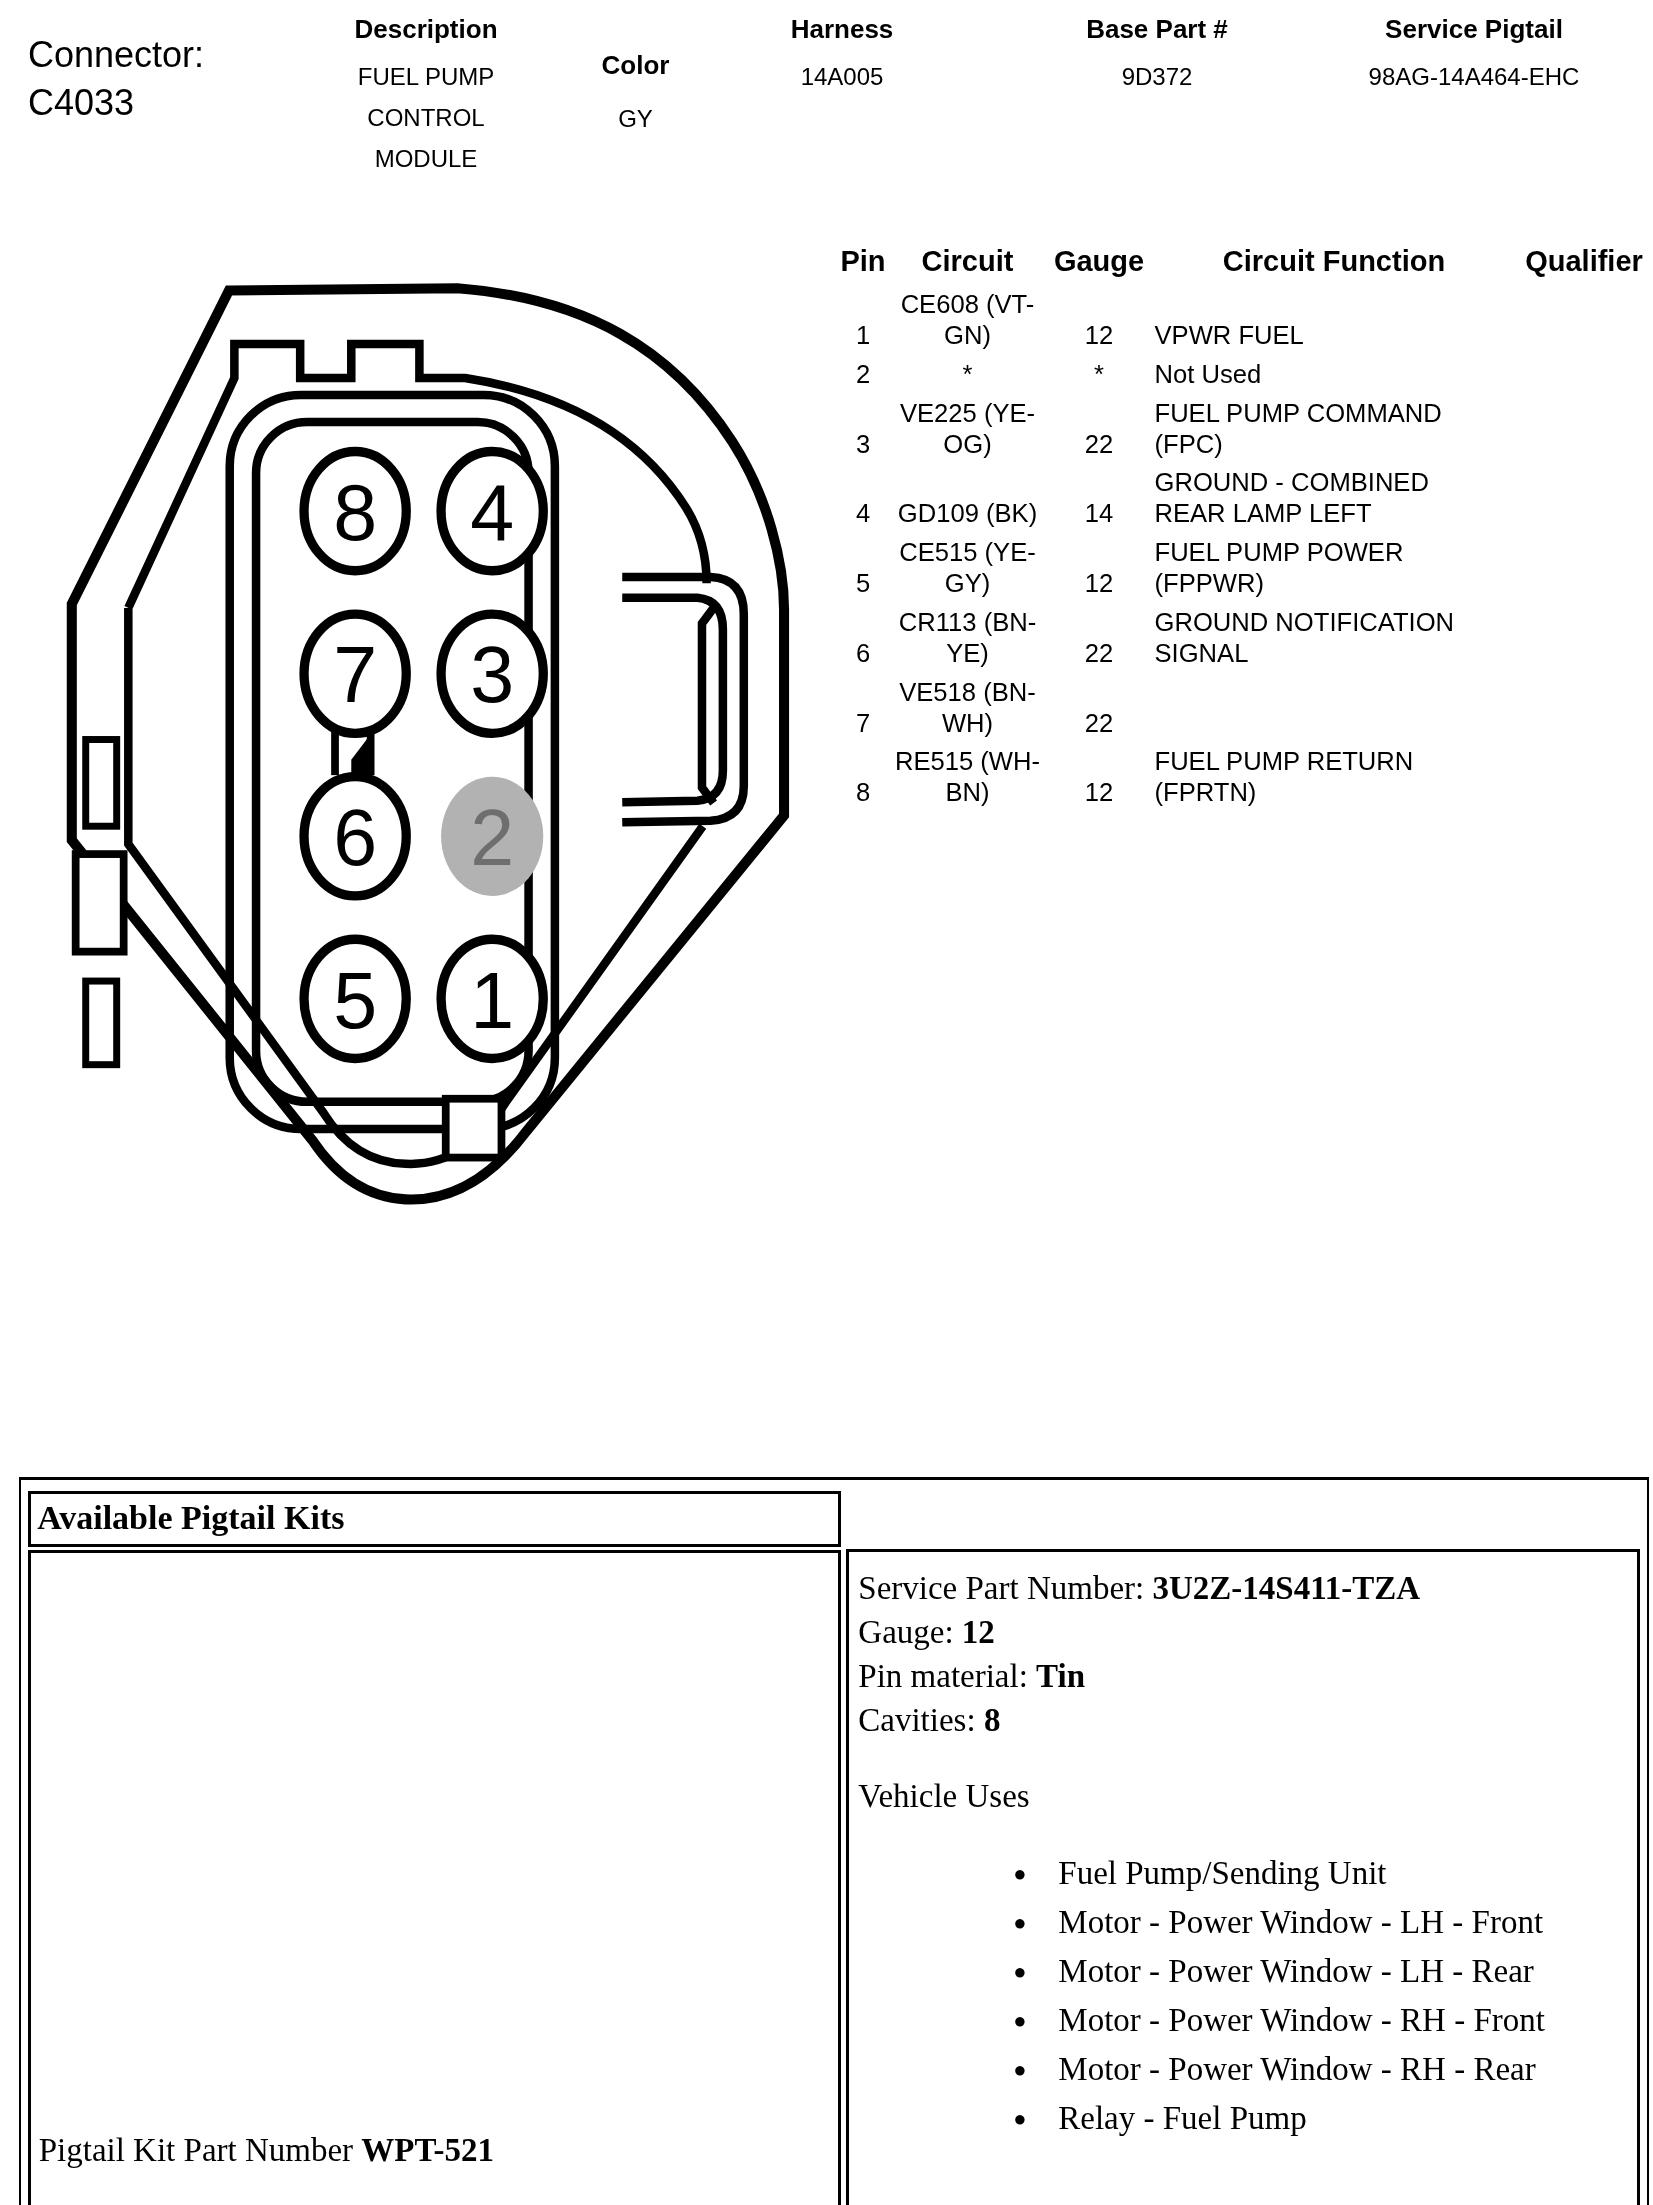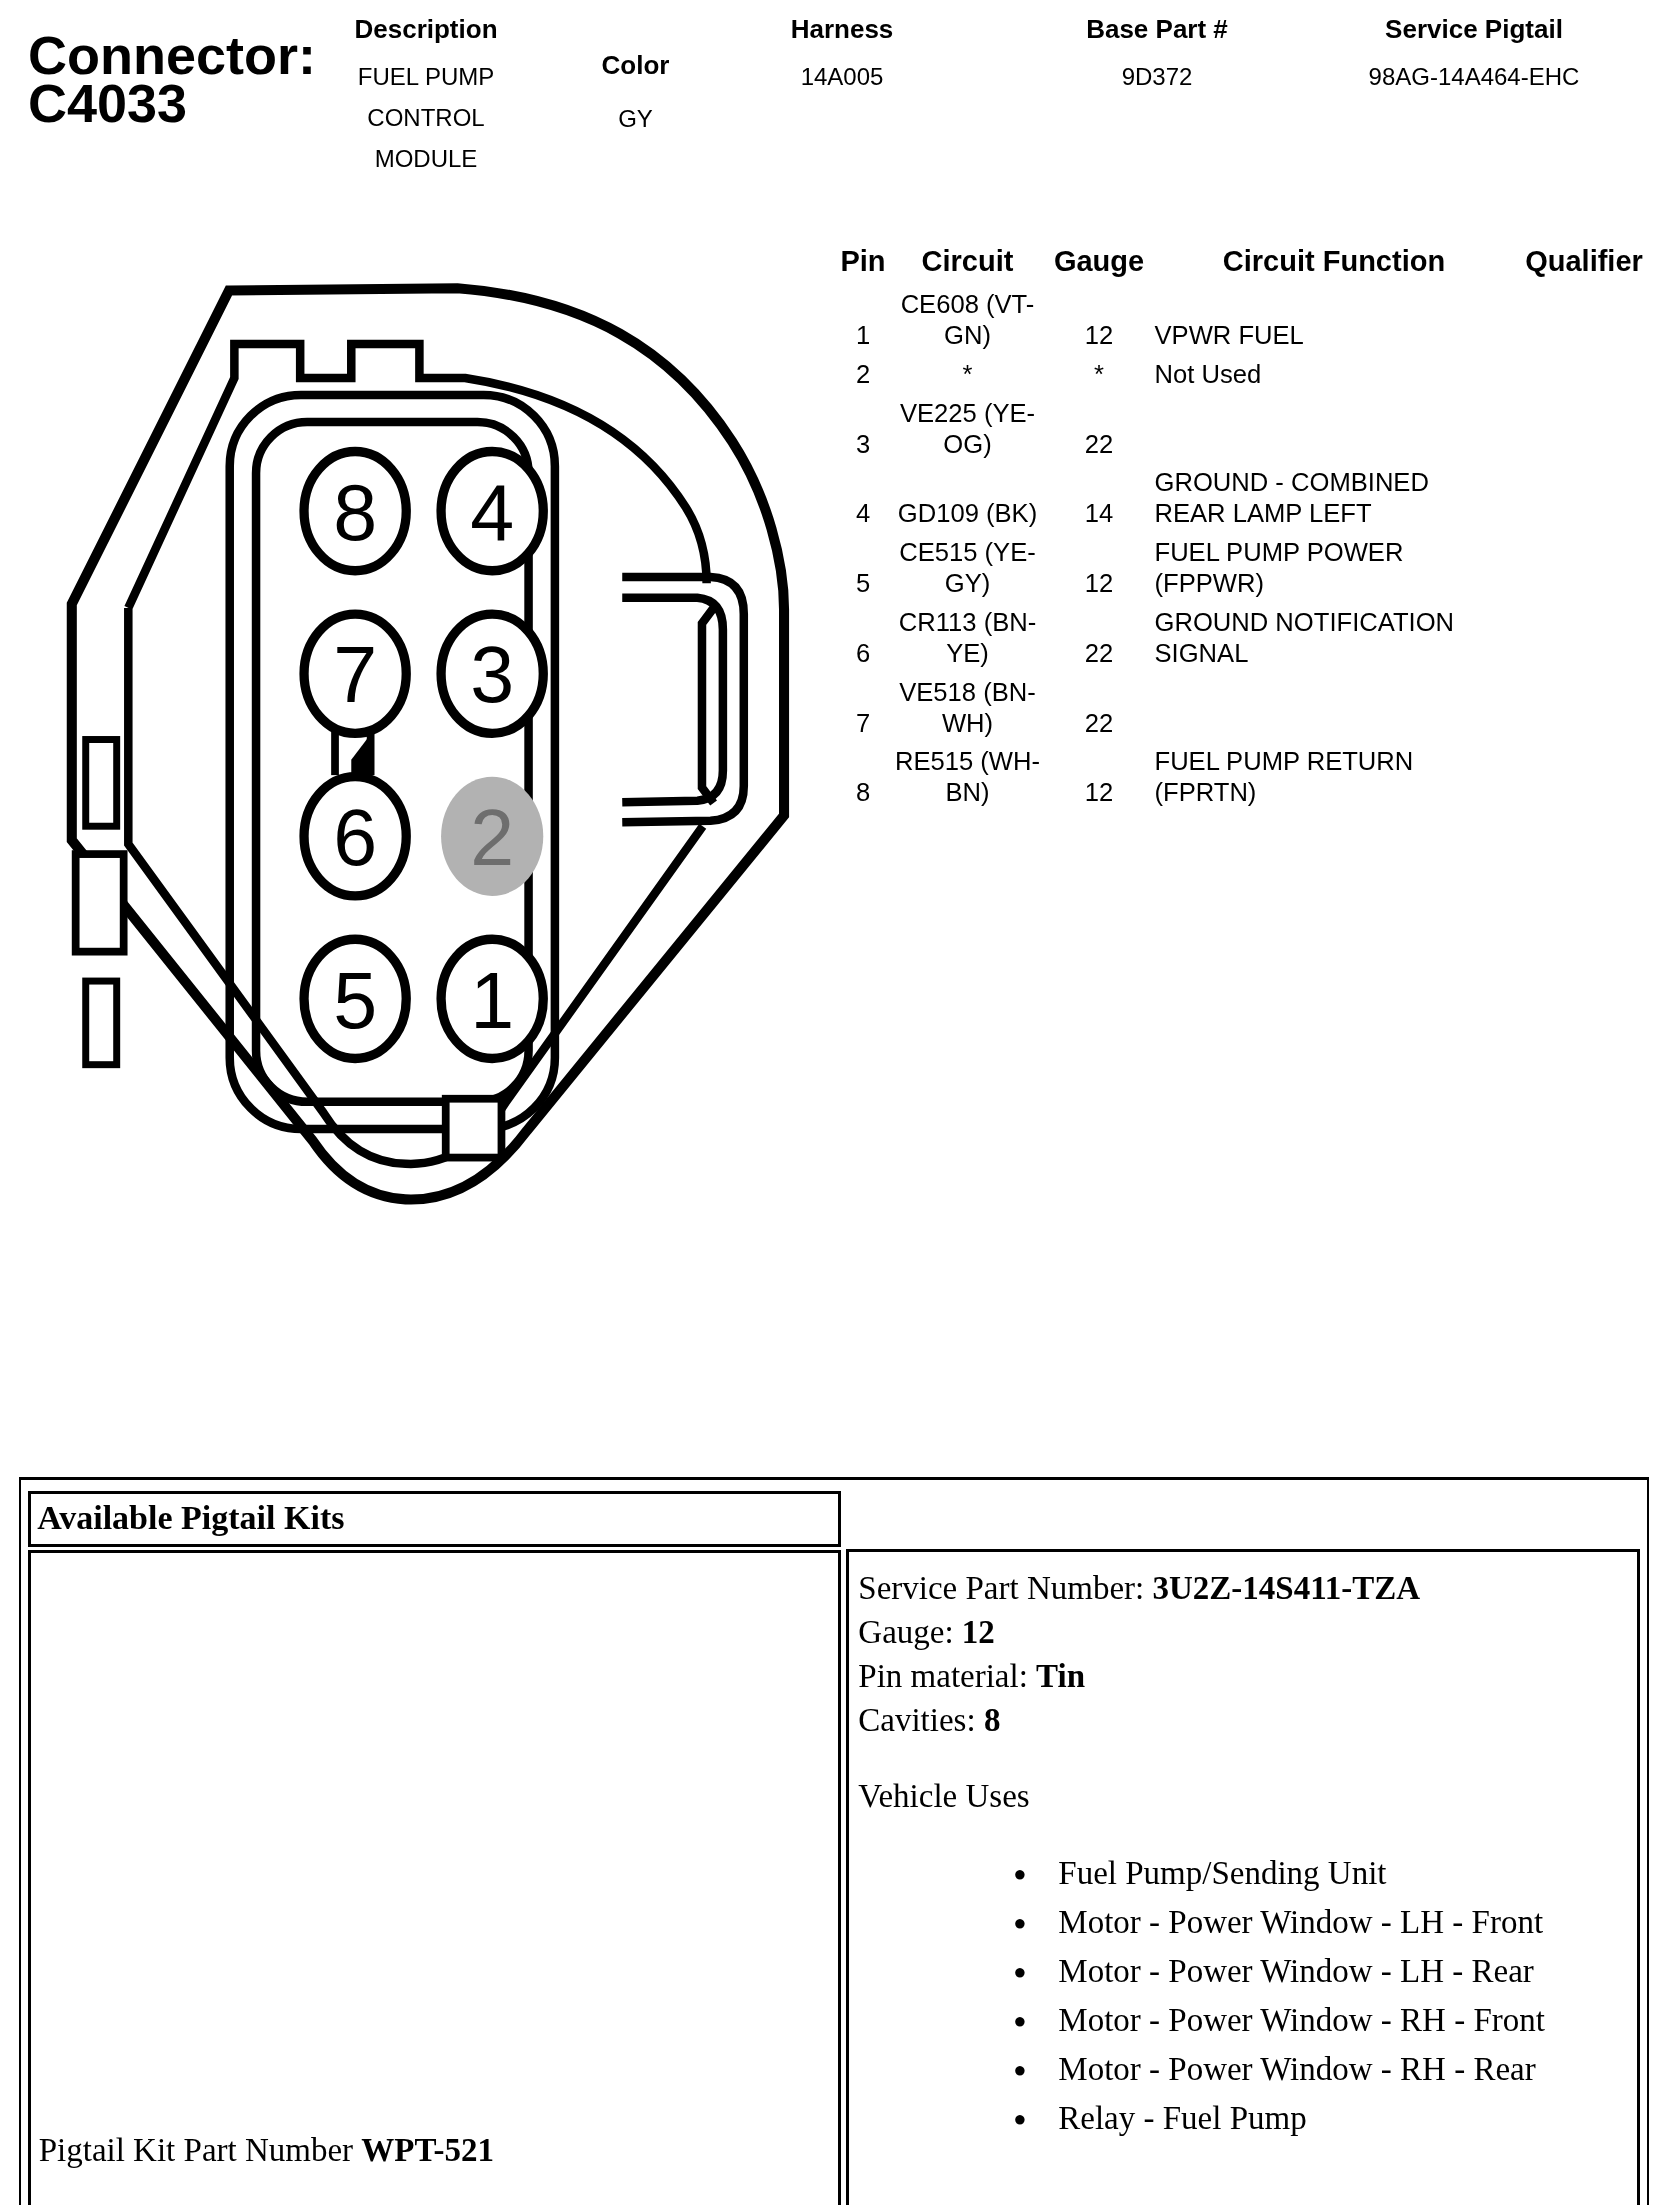--- a/index.html
+++ b/index.html
@@ -1,21 +1,21 @@
 <!DOCTYPE html>
 <html style="font-size:12.4px"><head>
 <meta charset="utf-8">
 <style>
   html,body { margin:0; padding:0; background:#fff; }
   #page { position:relative; width:1654px; height:2205px; background:#fff;
           font-family:"Liberation Sans", sans-serif; color:#000; overflow:hidden; }
   .abs { position:absolute; }
 
   
-  .conn-title { font-size:54px; font-weight:bold; line-height:48px; letter-spacing:0px; }
+  .conn-title { font-size:36px; font-weight:normal; line-height:48px; letter-spacing:0px; }
   .hcol { text-align:center; }
   .hlabel { font-size:26px; font-weight:bold; }
   .hvalue { font-size:24px; line-height:41px; white-space:pre-line; }
 
   
   #pin-table { left:836px; top:246px; width:818px; }
   .ptrow { display:flex; align-items:flex-end; margin-bottom:7.7px; }
   .pthead { margin-bottom:12.4px; }
   .pthead .cell { font-size:29px; font-weight:bold; }
   .cell { font-size:25.6px; line-height:31px; }
@@ -107,20 +107,22 @@
           <div class="cell c-circ">*</div>
           <div class="cell c-gauge">*</div>
           <div class="cell c-func">Not Used</div>
           <div class="cell c-qual"></div>
         </div>
         <div class="ptrow">
           <div class="cell c-pin">3</div>
           <div class="cell c-circ">VE225 (YE-
 OG)</div>
           <div class="cell c-gauge">22</div>
+          <div class="cell c-func">FUEL PUMP COMMAND
+(FPC)</div>
           <div class="cell c-qual"></div>
         </div>
         <div class="ptrow">
           <div class="cell c-pin">4</div>
           <div class="cell c-circ">GD109 (BK)</div>
           <div class="cell c-gauge">14</div>
           <div class="cell c-func">GROUND - COMBINED
 REAR LAMP LEFT</div>
           <div class="cell c-qual"></div>
         </div>

